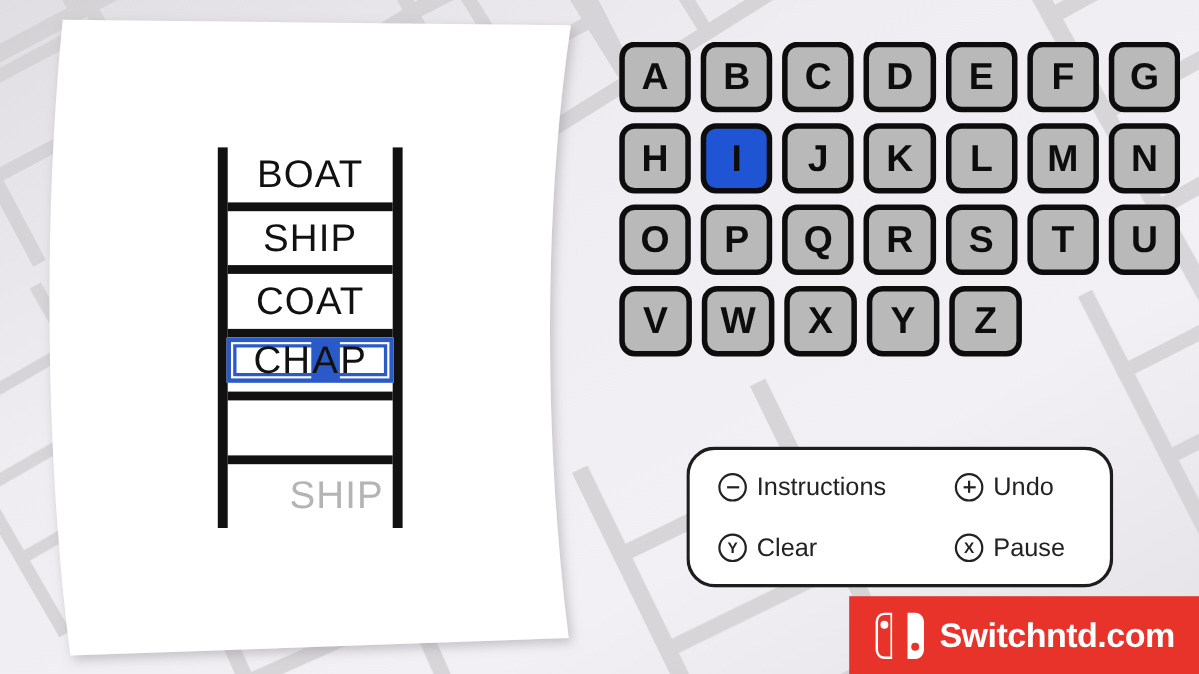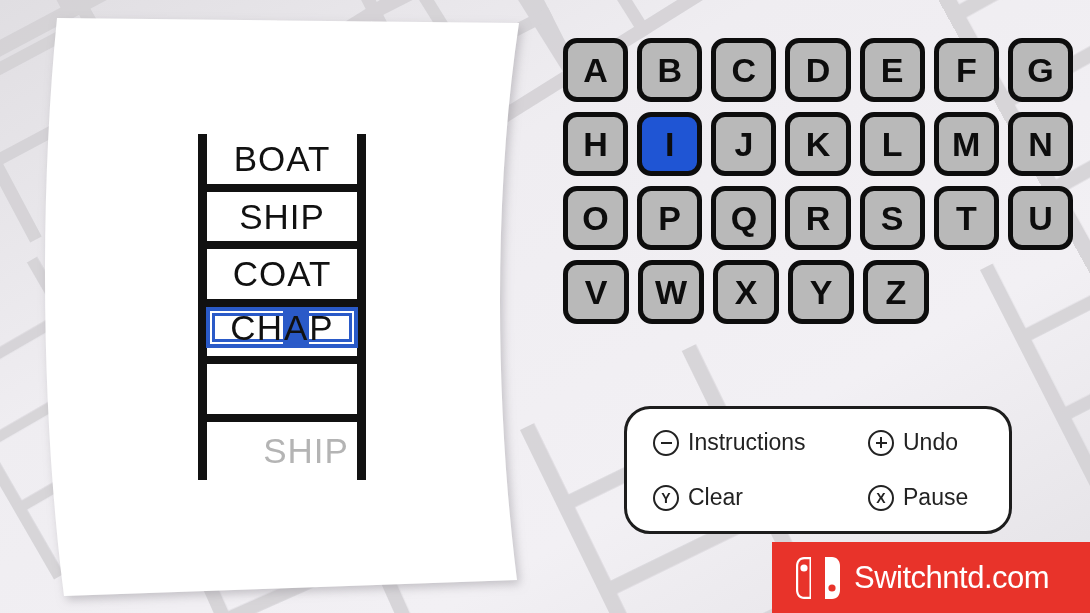--- a/index.html
+++ b/index.html
@@ -218,21 +218,21 @@
     background: #e8332a;
     display: flex;
     align-items: center;
     gap: 12px;
     padding-left: 22px;
     box-sizing: border-box;
   }
   #wm-text {
     font-family: "Liberation Sans", sans-serif;
     font-size: 31px;
-    font-weight: 400;
+    font-weight: 700;
     color: #ffffff;
     letter-spacing: -0.5px;
     line-height: 1;
   }
 </style>
 </head>
 <body>
 
 <div id="screen">
 

